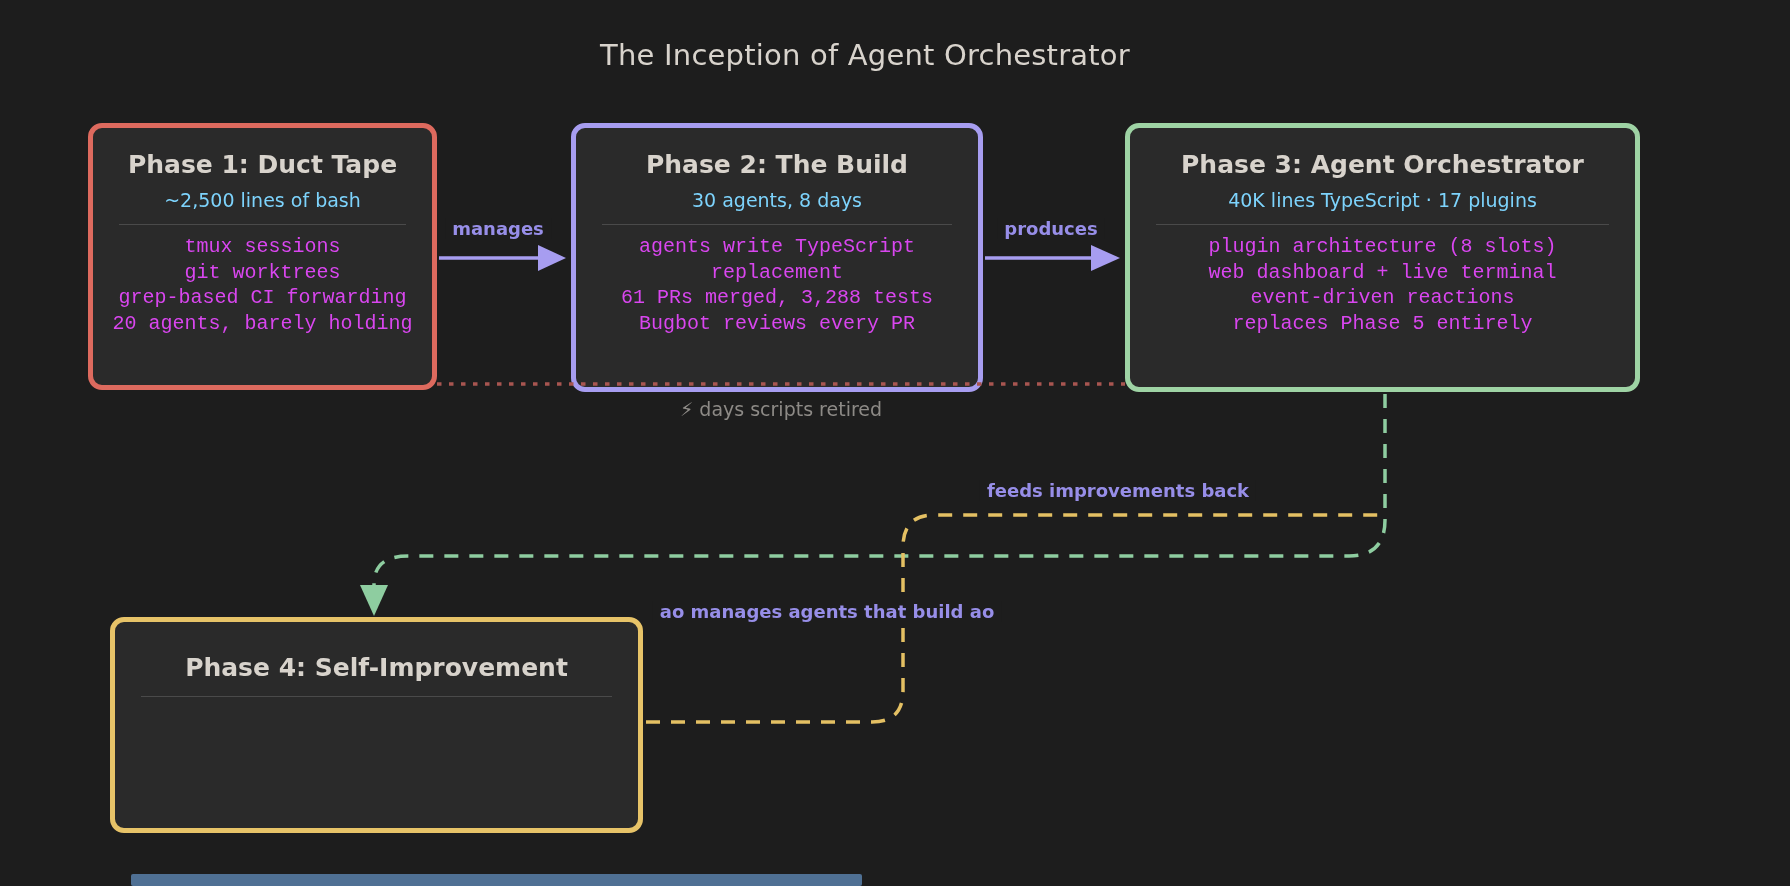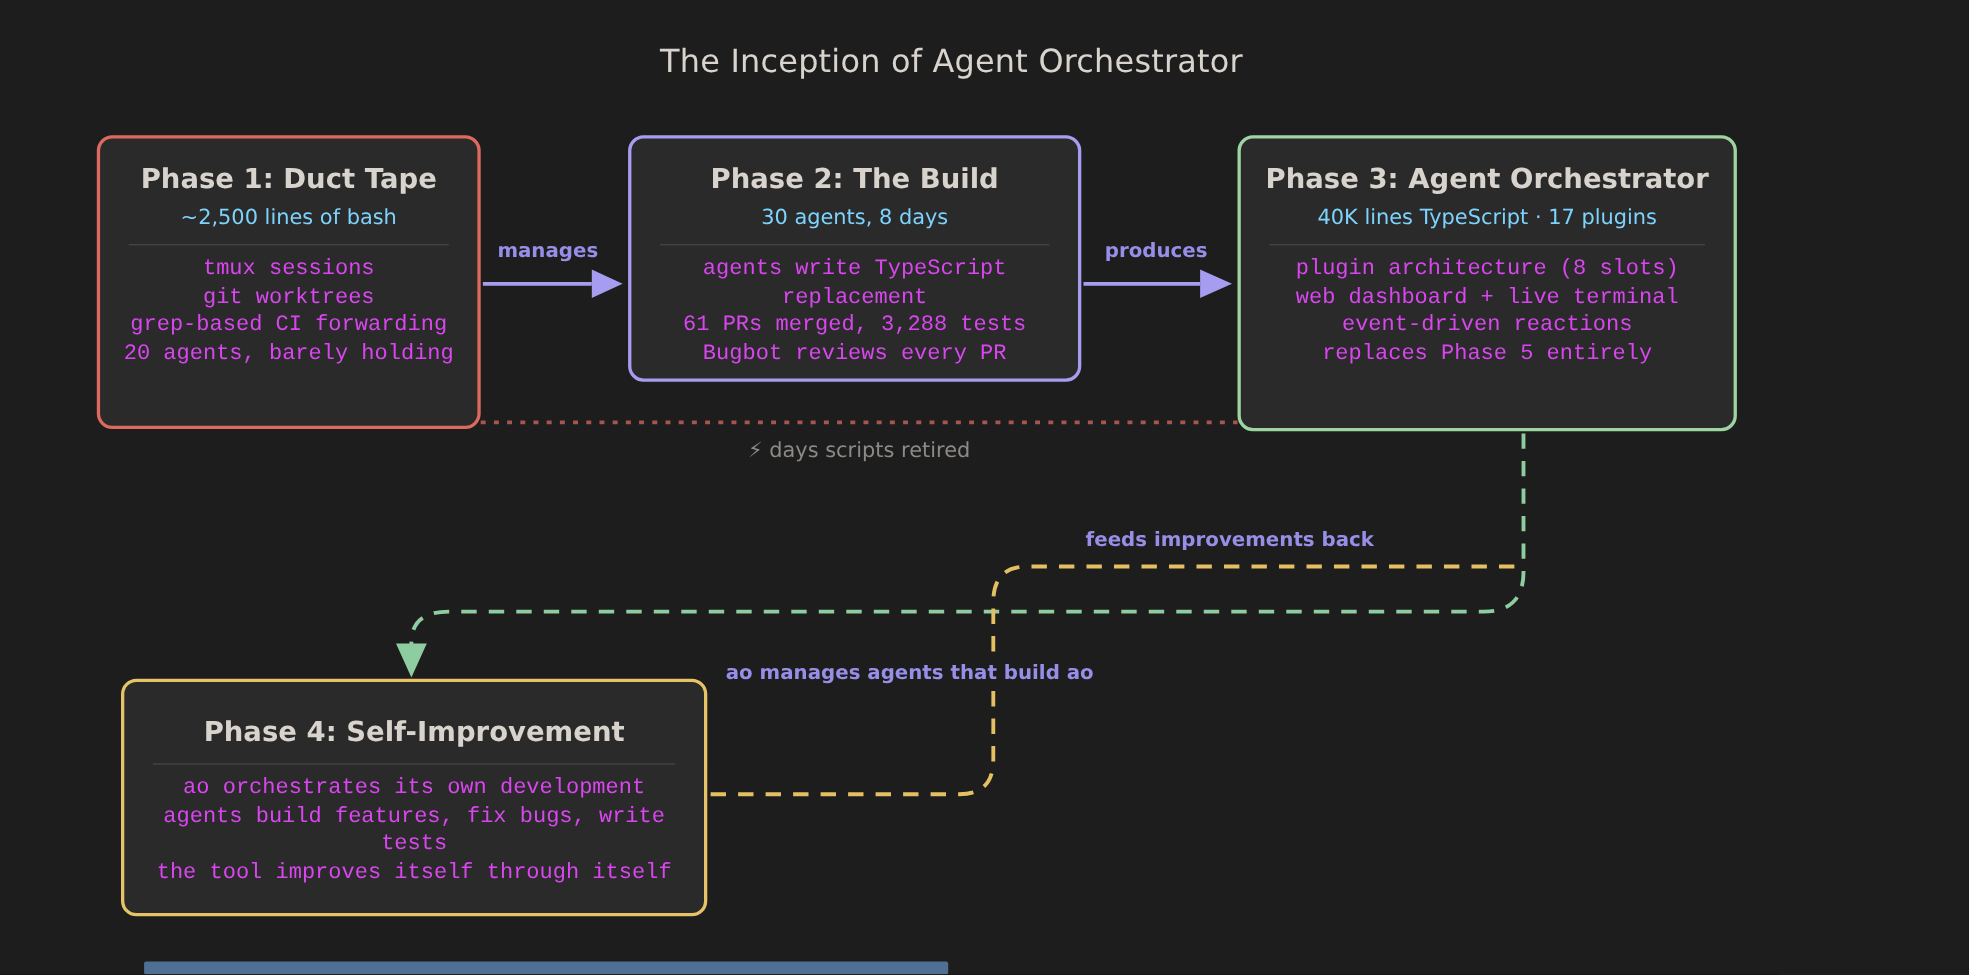--- a/index.html
+++ b/index.html
@@ -6,30 +6,30 @@
   .stage{
     position:relative;width:1790px;height:886px;background:#1d1d1d;overflow:hidden;
     font-family:"DejaVu Sans","Liberation Sans",sans-serif;
   }
   .diagram-title{
     position:absolute;left:0;top:38px;width:1730px;text-align:center;
     color:#d8d3cc;font-size:29px;font-weight:normal;letter-spacing:.2px;
   }
   .node{
     position:absolute;box-sizing:border-box;background:#2a2a2a;
-    border:3px solid #4d7c0f;border-radius:14px;
+    border:5px solid #4d7c0f;border-radius:14px;
     display:flex;flex-direction:column;align-items:center;text-align:center;
   }
   .node-heading{color:#d8d3cc;font-size:25px;font-weight:bold;line-height:30px;}
   .node-sub{color:#7dd3fc;font-size:19px;margin-top:9px;}
   .node-divider{width:calc(100% - 52px);border:0;border-top:1px solid #4a4a4a;margin:13px 0 9px 0;}
   .node-items{color:#d946ef;font-size:20px;line-height:25.5px;font-family:Liberation Mono, monospace;}
   #node-phase1{left:88px;top:123px;width:349px;height:267px;border-color:#dd6a5e;padding-top:22px;}
-  #node-phase2{left:571px;top:123px;width:412px;height:224px;border-color:#a79df0;padding-top:22px;}
-  #node-phase3{left:1125px;top:123px;width:454px;height:269px;border-color:#9ed3a4;padding-top:22px;text-align:center;}
+  #node-phase2{left:571px;top:123px;width:412px;height:269px;border-color:#a79df0;padding-top:22px;}
+  #node-phase3{left:1125px;top:123px;width:515px;height:269px;border-color:#9ed3a4;padding-top:22px;text-align:center;}
   #node-phase4{left:110px;top:617px;width:533px;height:216px;border-color:#e7c368;padding-top:31px;}
   svg.connectors{position:absolute;left:0;top:0;pointer-events:none;}
   .edge-label{
     position:absolute;transform:translateX(-50%);white-space:nowrap;
     font-size:18px;font-weight:bold;color:#978ee8;
     background:#1d1d1d;padding:0 7px;
   }
   #label-manages{left:498px;top:218px;}
   #label-produces{left:1051px;top:218px;}
   #label-feeds{left:1118px;top:480px;}
@@ -80,25 +80,20 @@
       <div>plugin architecture (8 slots)</div>
       <div>web dashboard + live terminal</div>
       <div>event-driven reactions</div>
       <div>replaces Phase 5 entirely</div>
     </div>
   </div>
 
   <div class="node" id="node-phase4">
     <div class="node-heading">Phase 4: Self-Improvement</div>
     <hr class="node-divider">
-    <div class="node-items">
-      <div>ao orchestrates its own development</div>
-      <div>agents build features, fix bugs, write tests</div>
-      <div>the tool improves itself through itself</div>
-    </div>
   </div>
 
   <svg class="connectors" width="1790" height="886" viewBox="0 0 1790 886">
 
     <g>
       <line x1="439" y1="258" x2="538" y2="258" stroke="#a79df0" stroke-width="3.5"></line>
       <polygon points="538,245 538,271 566,258" fill="#a79df0"></polygon>
     </g>
 
     <g>

